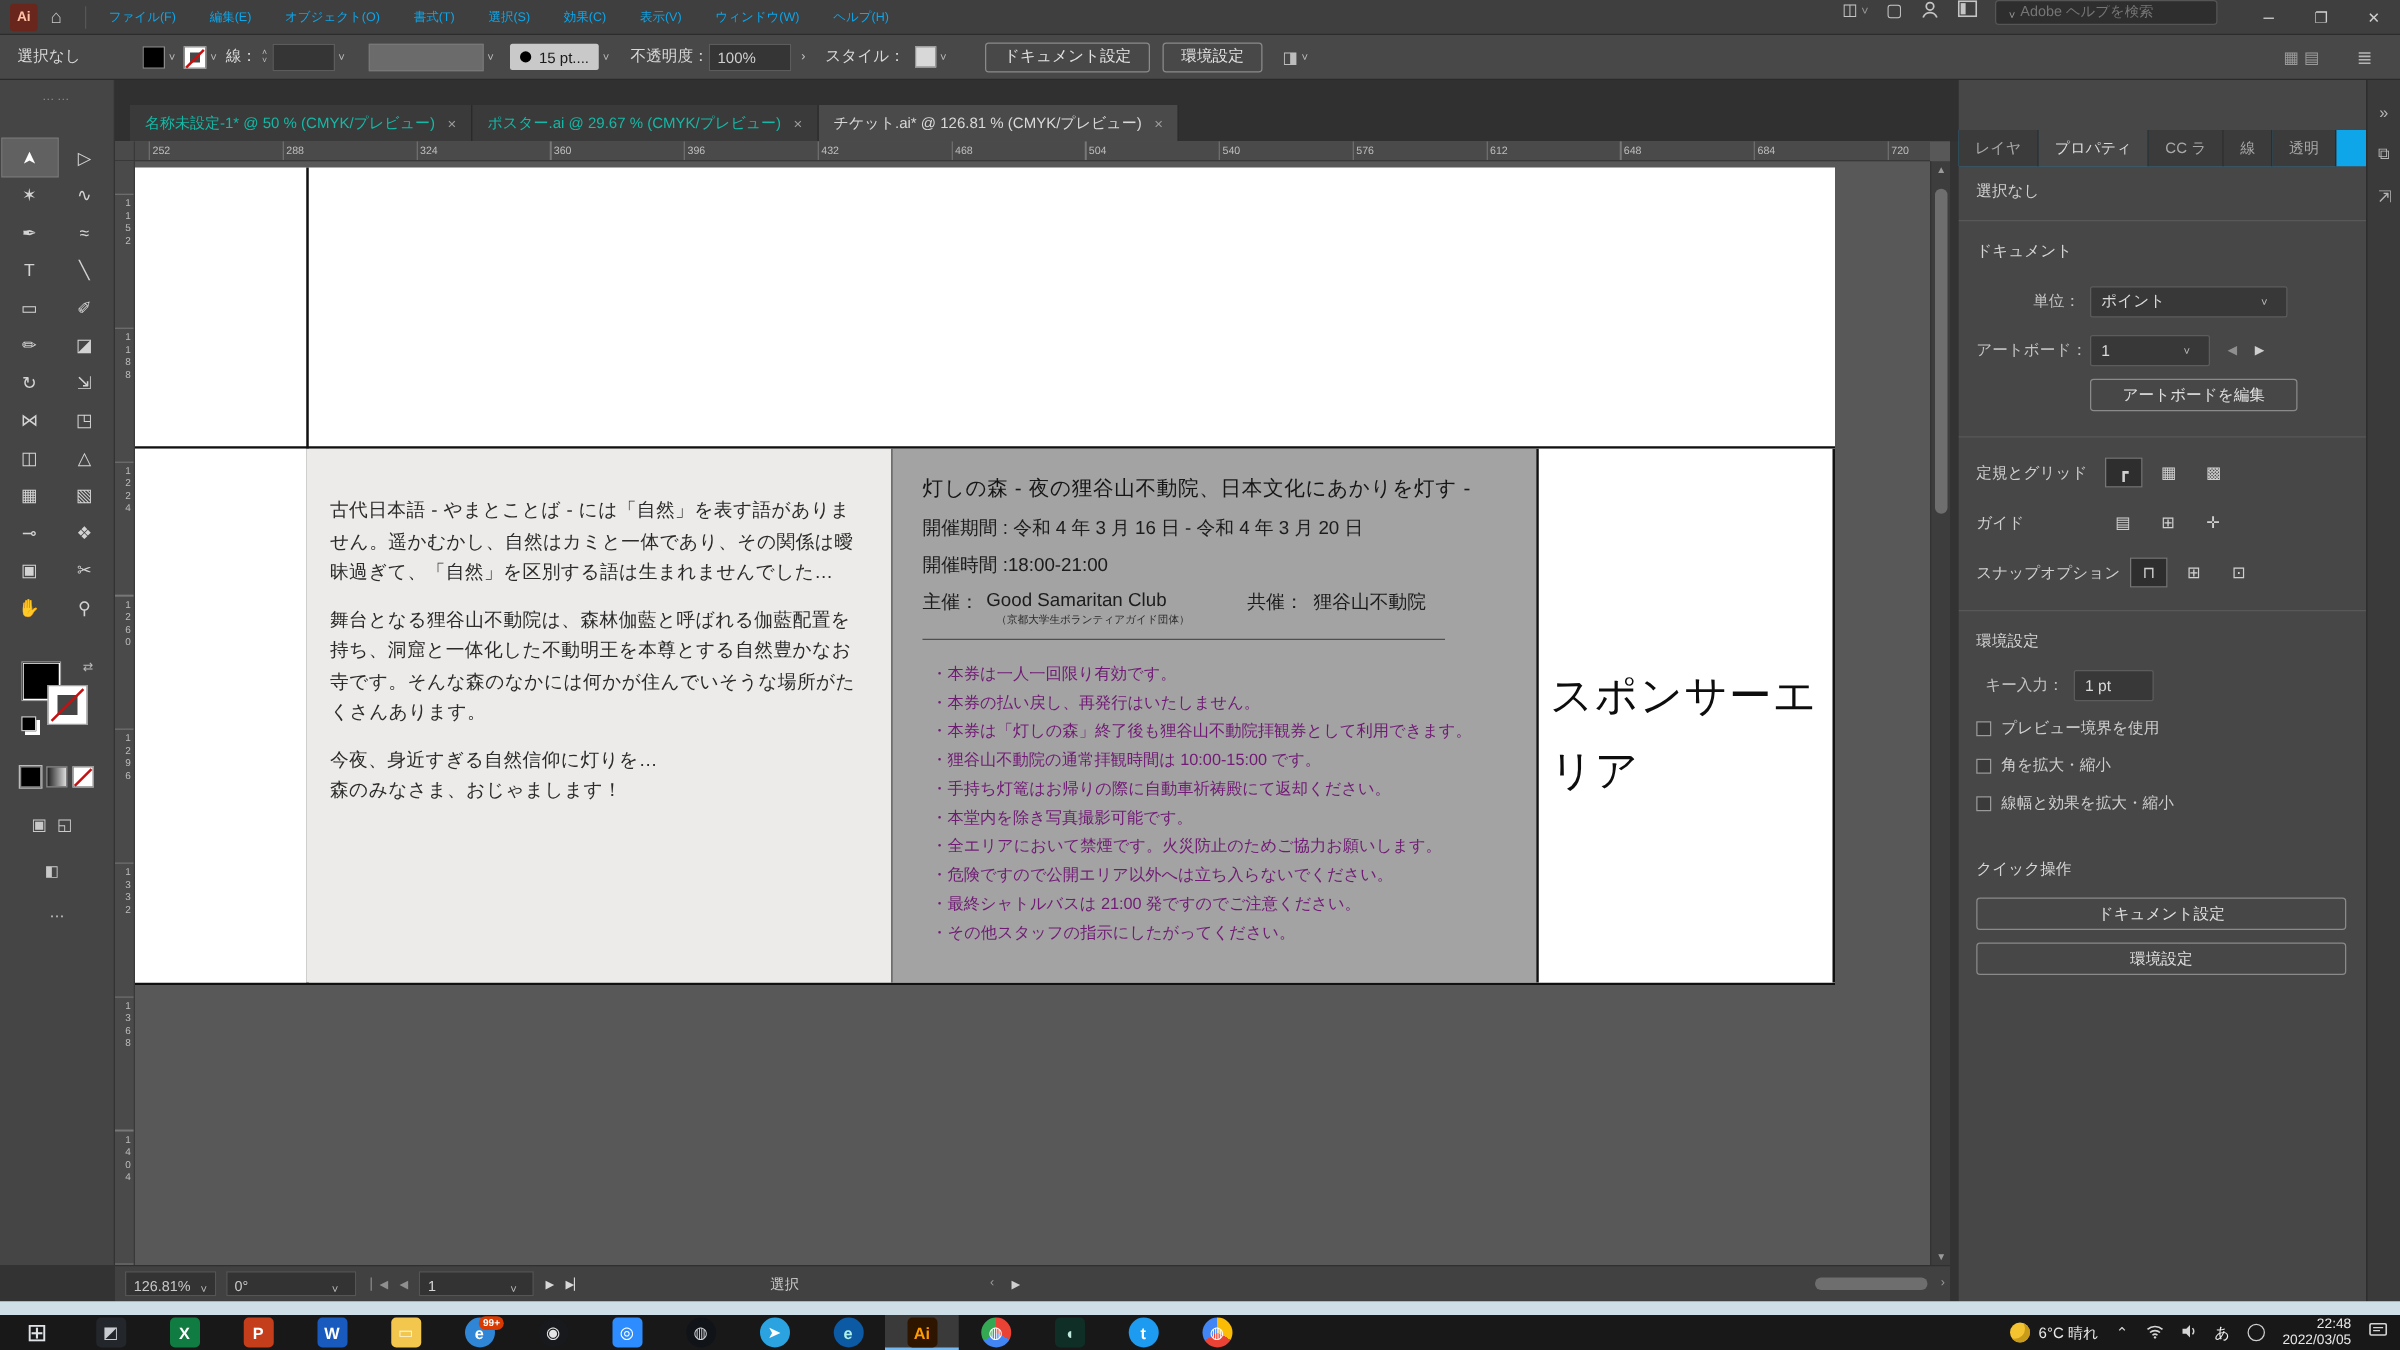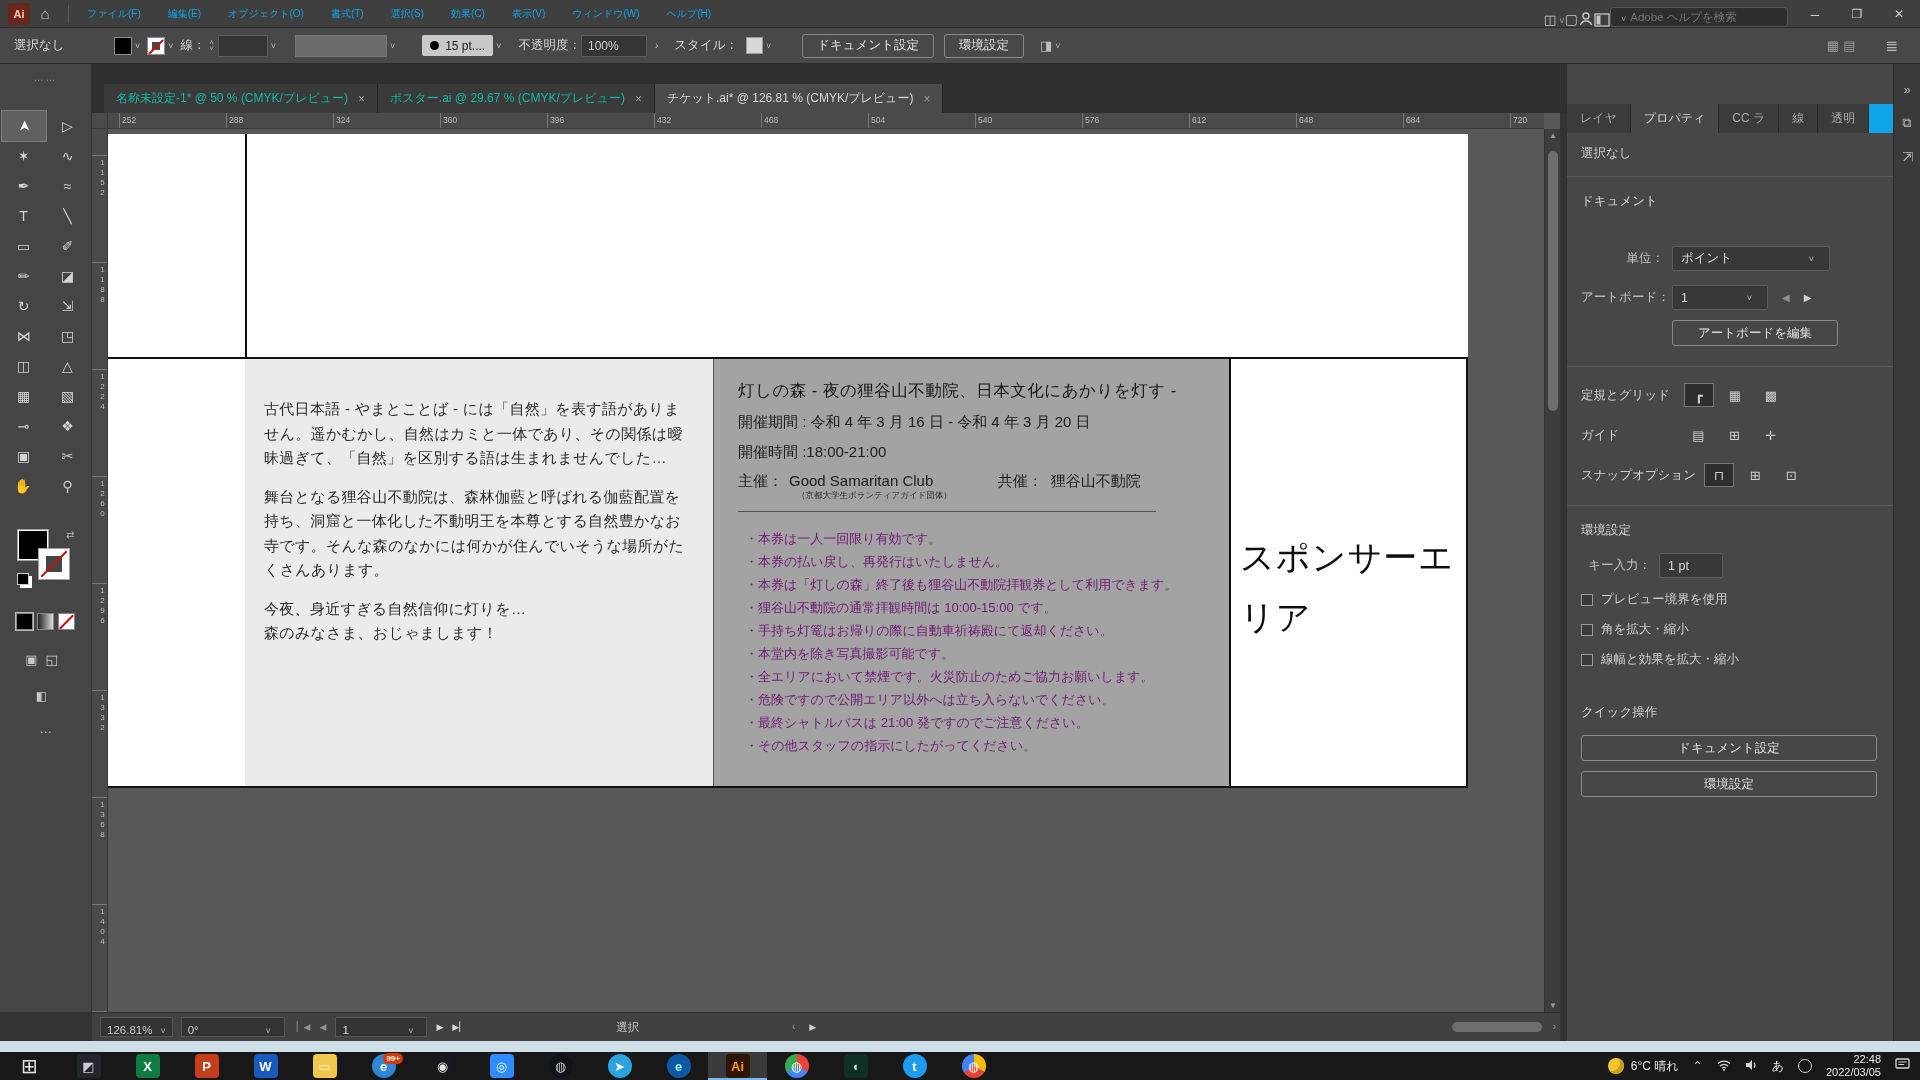--- a/index.html
+++ b/index.html
@@ -7,21 +7,21 @@
   body{font-family:"Liberation Sans","DejaVu Sans",sans-serif;background:#333;position:relative;color:#ddd;font-size:13px}
 
   
   #titlebar{position:absolute;left:0;top:0;width:1920px;height:28px;background:#3f3f3f;display:flex;align-items:center;border-bottom:1px solid #2c2c2c}
   .ai-logo{width:22px;height:22px;margin-left:8px;background:#69261c;color:#ffc2a6;font-weight:bold;font-size:11px;display:flex;align-items:center;justify-content:center;border-radius:3px}
   .home-ic{width:30px;text-align:center;color:#c9c9c9;font-size:15px}
   .home-ic::before{content:"⌂"}
   .tb-sep{width:1px;height:18px;background:#565656;margin:0 8px}
   .menus{display:flex;gap:27px;margin-left:10px}
   .menu-item{color:#0ea5e9;font-size:10px;cursor:default}
-  .tb-right{margin-left:auto;display:flex;align-items:flex-end;}
+  .tb-right{margin-left:auto;display:flex;align-items:flex-start;gap:14px}
   .ws-ic{color:#c5c5c5;font-size:13px}
   .ws-ic::after{content:" ˅";font-size:10px;color:#9a9a9a}
   .ws-ic::before{content:"◫"}
   .touch-ic::before{content:"▢";color:#c5c5c5;font-size:14px}
   .person-ic svg,.panel-ic svg{display:block}
   #searchbox{width:178px;height:20px;background:#2e2e2e;border:1px solid #555;border-radius:3px;display:flex;align-items:center;padding:0 6px;gap:4px}
   #searchbox input{flex:1;background:none;border:none;outline:none;color:#9c9c9c;font-size:11.5px;font-family:inherit}
   .s-chev::before{content:"˅";color:#9a9a9a;font-size:9px}
   .winbtns{display:flex;margin-left:6px}
   .winbtn{width:42px;height:27px;display:flex;align-items:center;justify-content:center;color:#cfcfcf;font-size:12px}
@@ -233,21 +233,21 @@
   <span class="chev" data-name="chevron-down-icon"></span>
   <span class="cb-label" data-name="stroke-label">線：</span>
   <span class="stepper" data-name="stroke-weight-stepper">
       <span>˄</span>
       <span>˅</span>
     </span>
   <span class="well" style="width:50px" data-name="stroke-weight-field"></span>
   <span class="chev" data-name="chevron-down-icon"></span>
   <span class="well dim" style="width:92px;margin-left:12px" data-name="brush-definition-dropdown"></span>
   <span class="chev" data-name="chevron-down-icon"></span>
-  <span class="profile-box" style="margin-left:20px" data-name="width-profile-dropdown">
+  <span class="profile-box" style="margin-left:6px" data-name="width-profile-dropdown">
     <span class="dot" data-name="profile-dot-icon"></span>
     <span>15 pt....</span>
   </span>
   <span class="chev" data-name="chevron-down-icon"></span>
   <span class="cb-label" style="margin-left:10px" data-name="opacity-label">不透明度：</span>
   <span class="well" style="width:66px" data-name="opacity-field">100%</span>
   <span class="arrow-r" data-name="opacity-options-arrow"></span>
   <span class="cb-label" style="margin-left:8px" data-name="style-label">スタイル：</span>
   <span class="style-sw" style="margin-left:8px" data-name="graphic-style-swatch"></span>
   <span class="chev" data-name="chevron-down-icon"></span>
@@ -504,21 +504,21 @@
       </div>
       <div class="rtab" data-name="panel-tab">
         <span>透明</span>
       </div>
   </div>
   <div id="rbody">
     <div data-name="panel-selection-status">選択なし</div>
     <div class="r-divider" data-name="divider"></div>
     <div class="r-header" data-name="document-section-header">ドキュメント</div>
 
-    <div class="r-row" style="margin-top:36px">
+    <div class="r-row" style="margin-top:19px">
       <span class="r-lab" data-name="unit-label">単位：</span>
       <span class="r-dd" style="width:158px" data-name="unit-dropdown">
         <span>ポイント</span>
           <span class="chev" data-name="chevron-down-icon"></span>
       </span>
     </div>
     <div class="r-row">
       <span class="r-lab" data-name="artboard-label">アートボード：</span>
       <span class="r-dd" style="width:96px" data-name="artboard-dropdown">
         <span>1</span>

